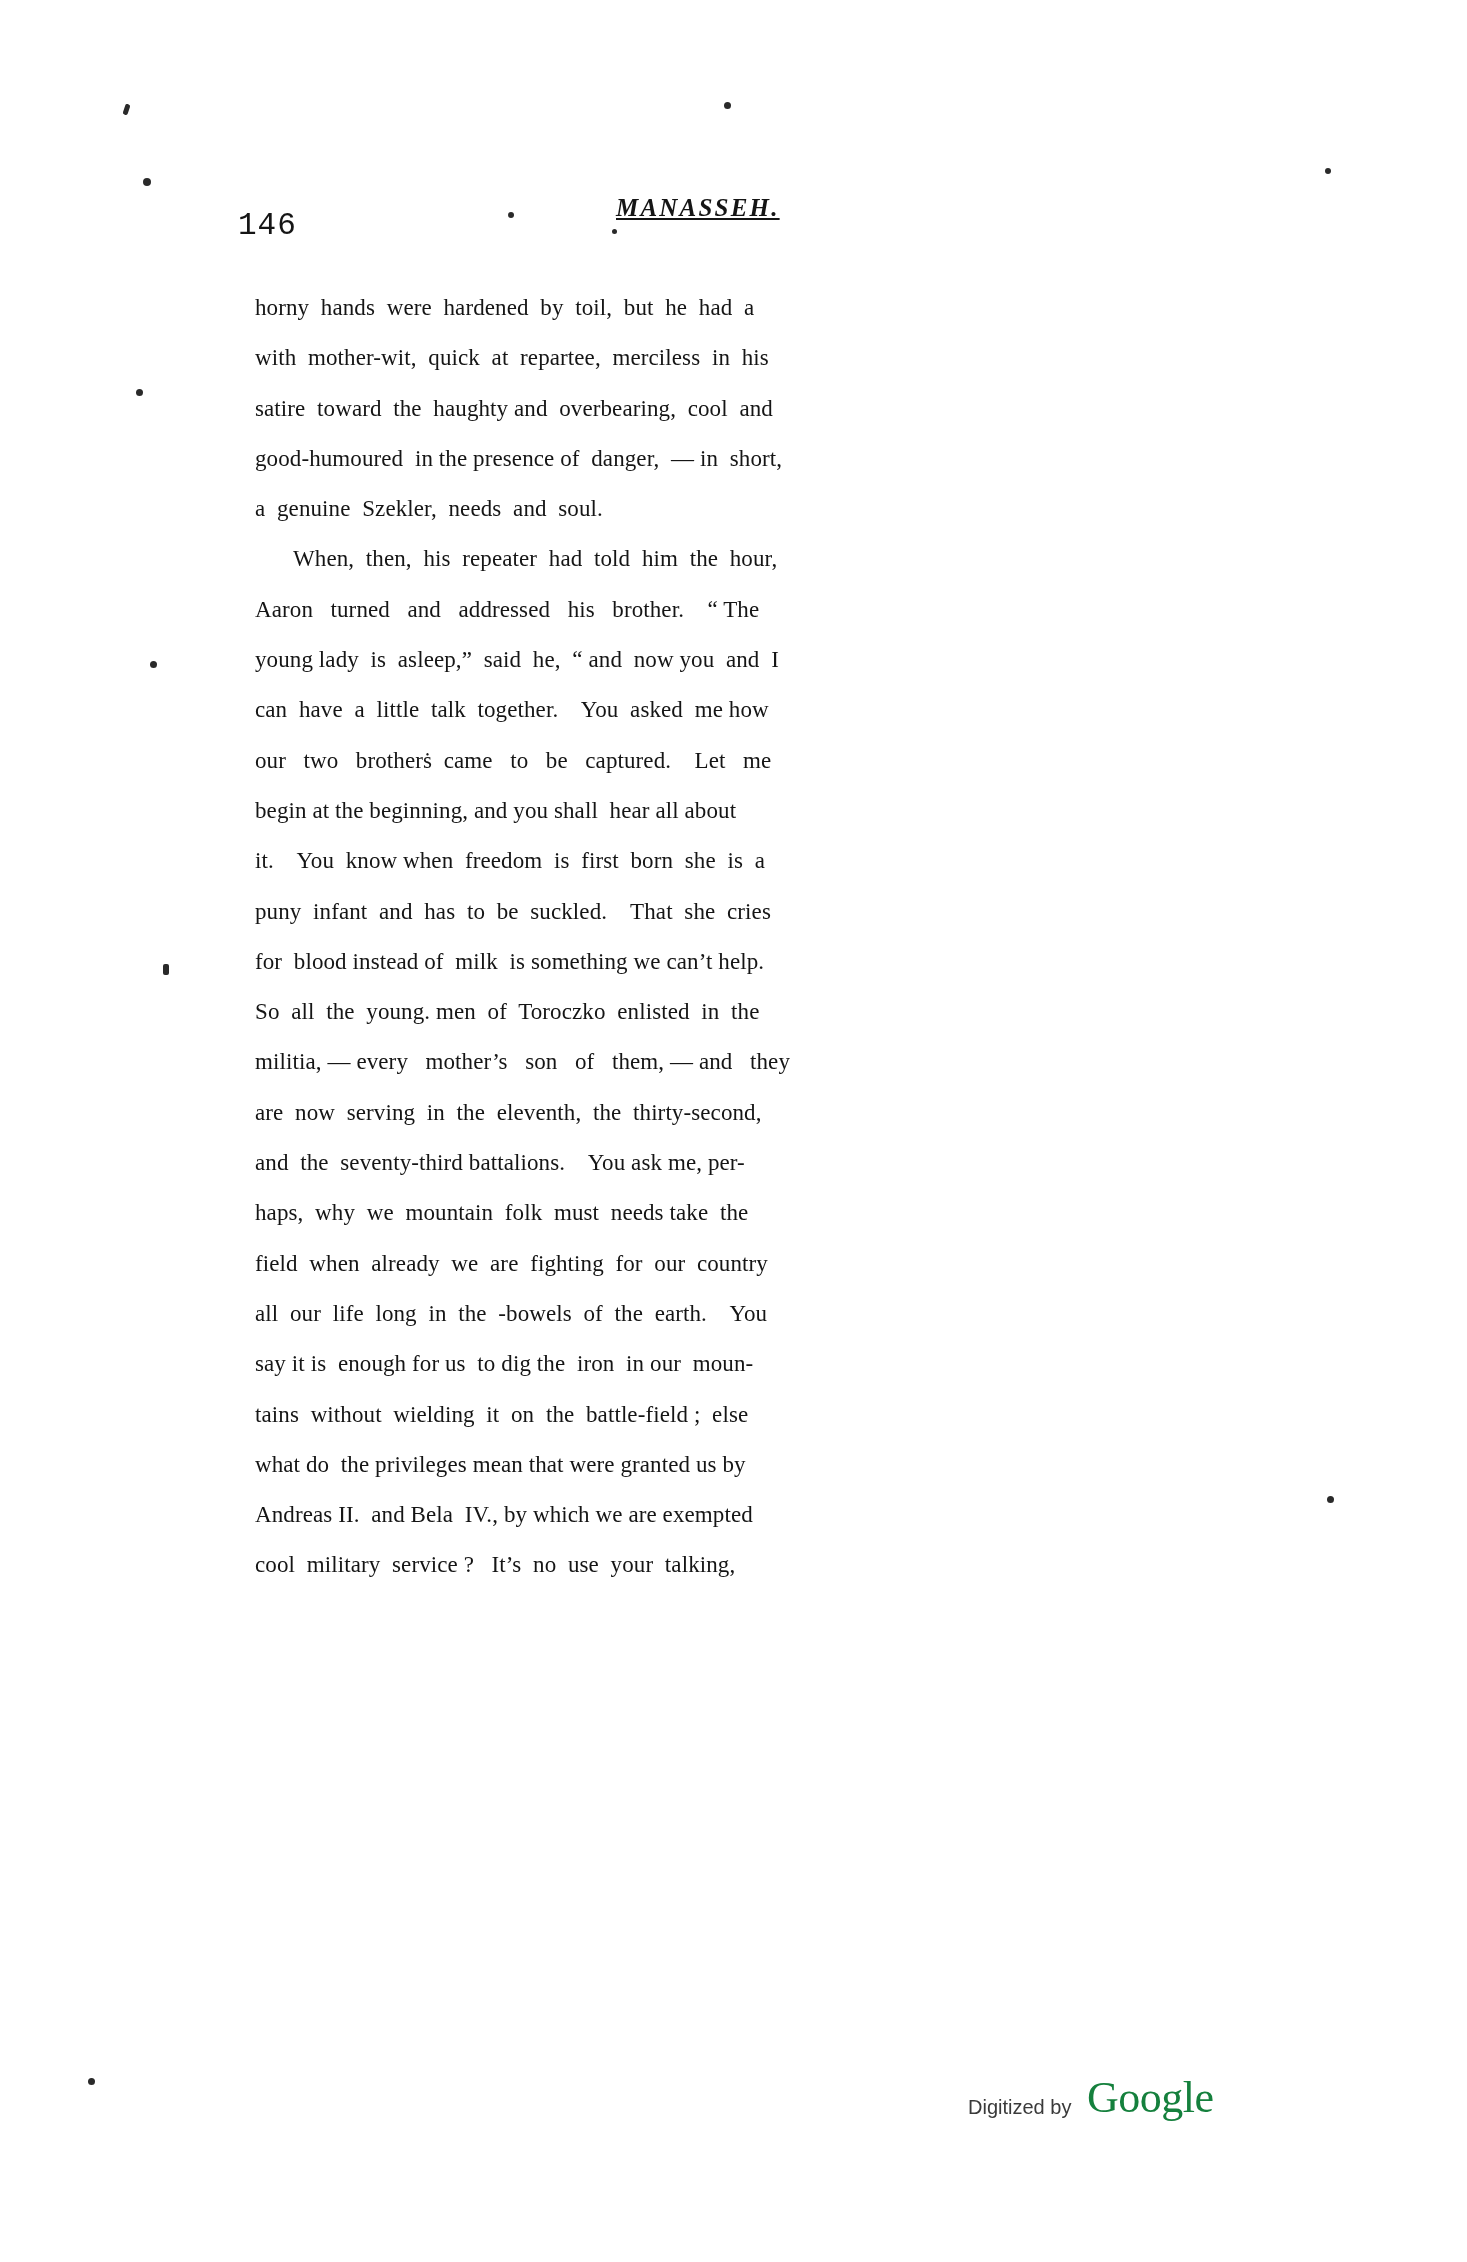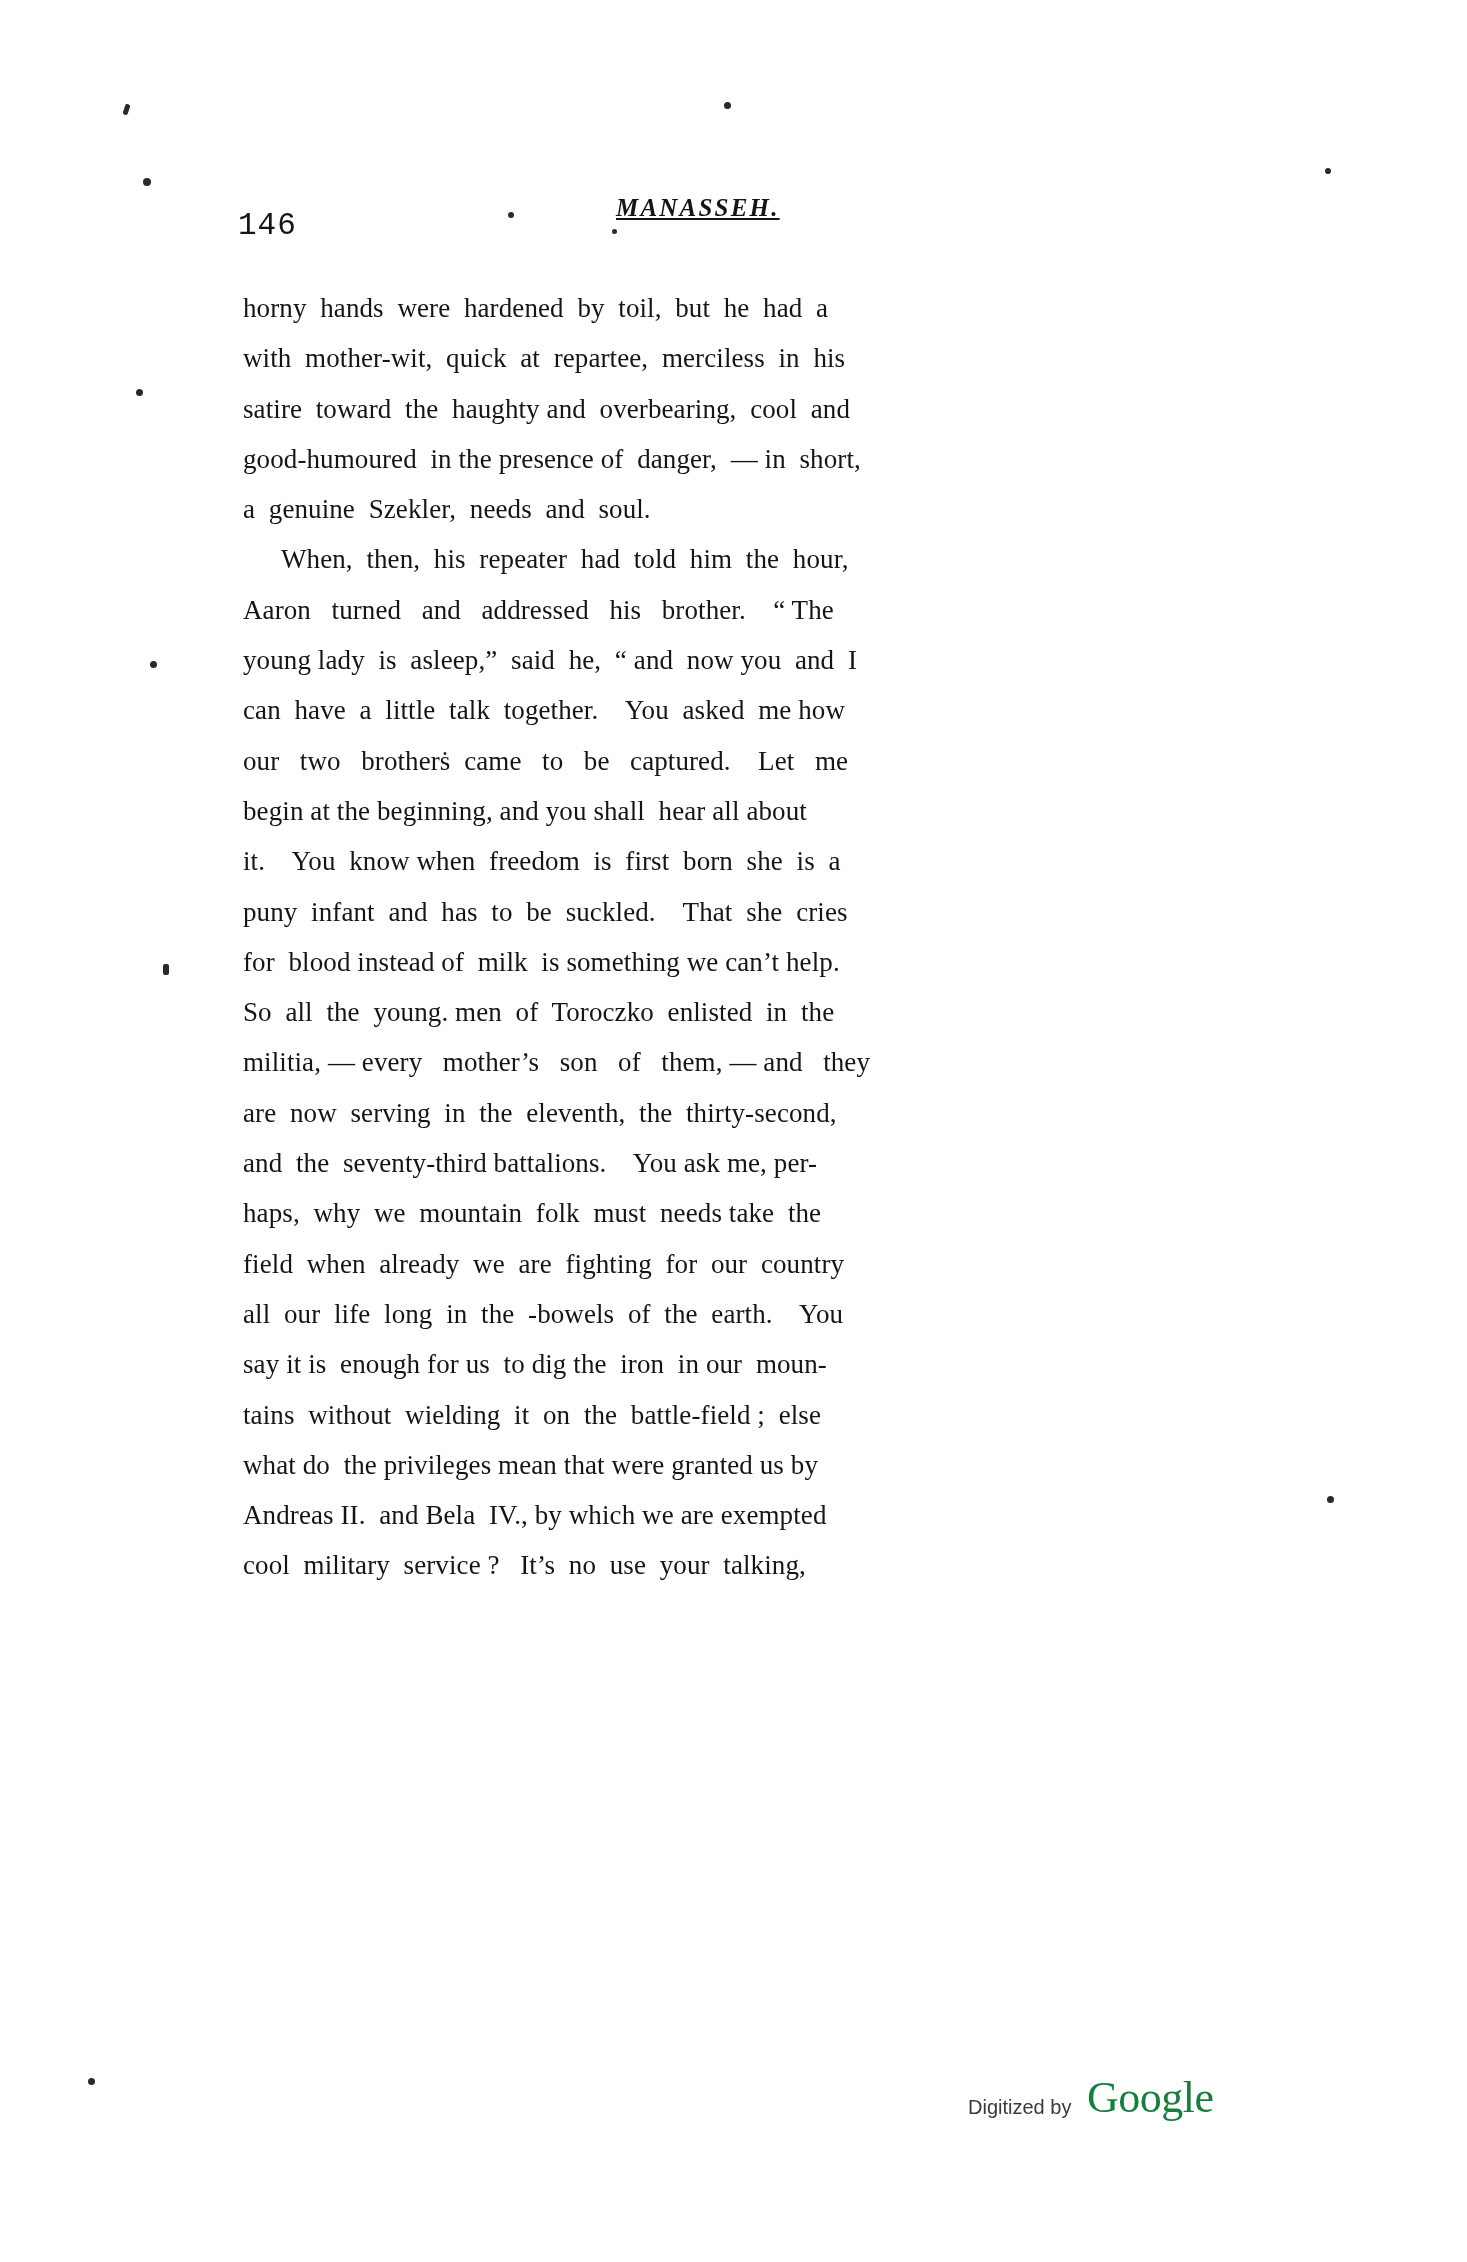--- a/index.html
+++ b/index.html
@@ -72,24 +72,25 @@
   }
 
   
   .body-text {
     position: absolute;
     left: 243px;
     top: 283px;
     width: 990px;
   }
   .line {
-    font-size: 27px;
+    font-size: 23px;
     line-height: 50.3px;
     white-space: pre;
     letter-spacing: 0.1px;
+    margin-left: 12px;
   }
 
   
   .footer {
     position: absolute;
     left: 952px;
     top: 2070px;
     width: 420px;
     height: 70px;
   }

